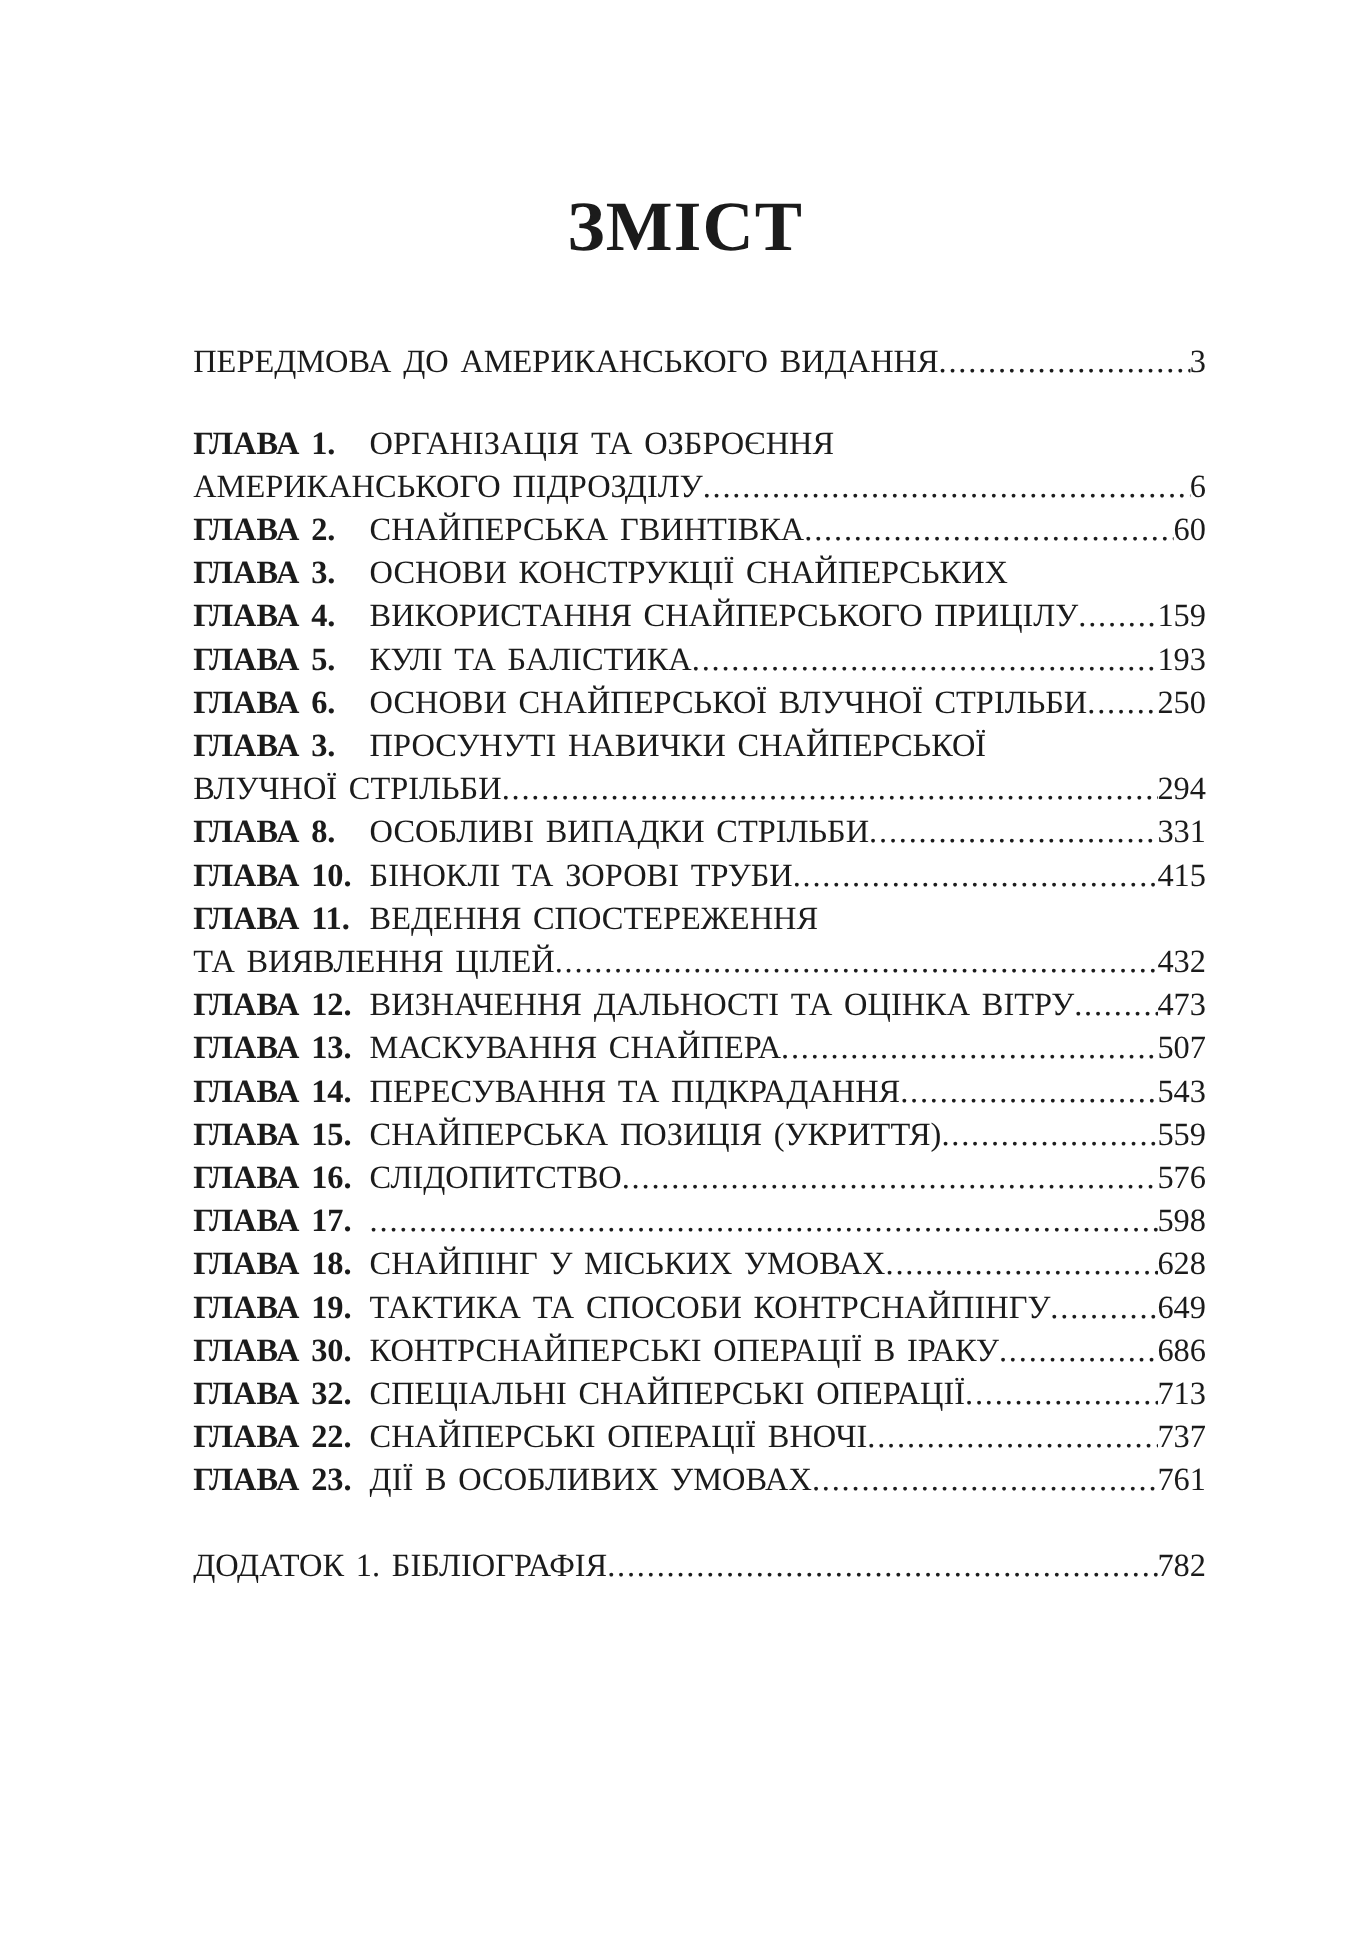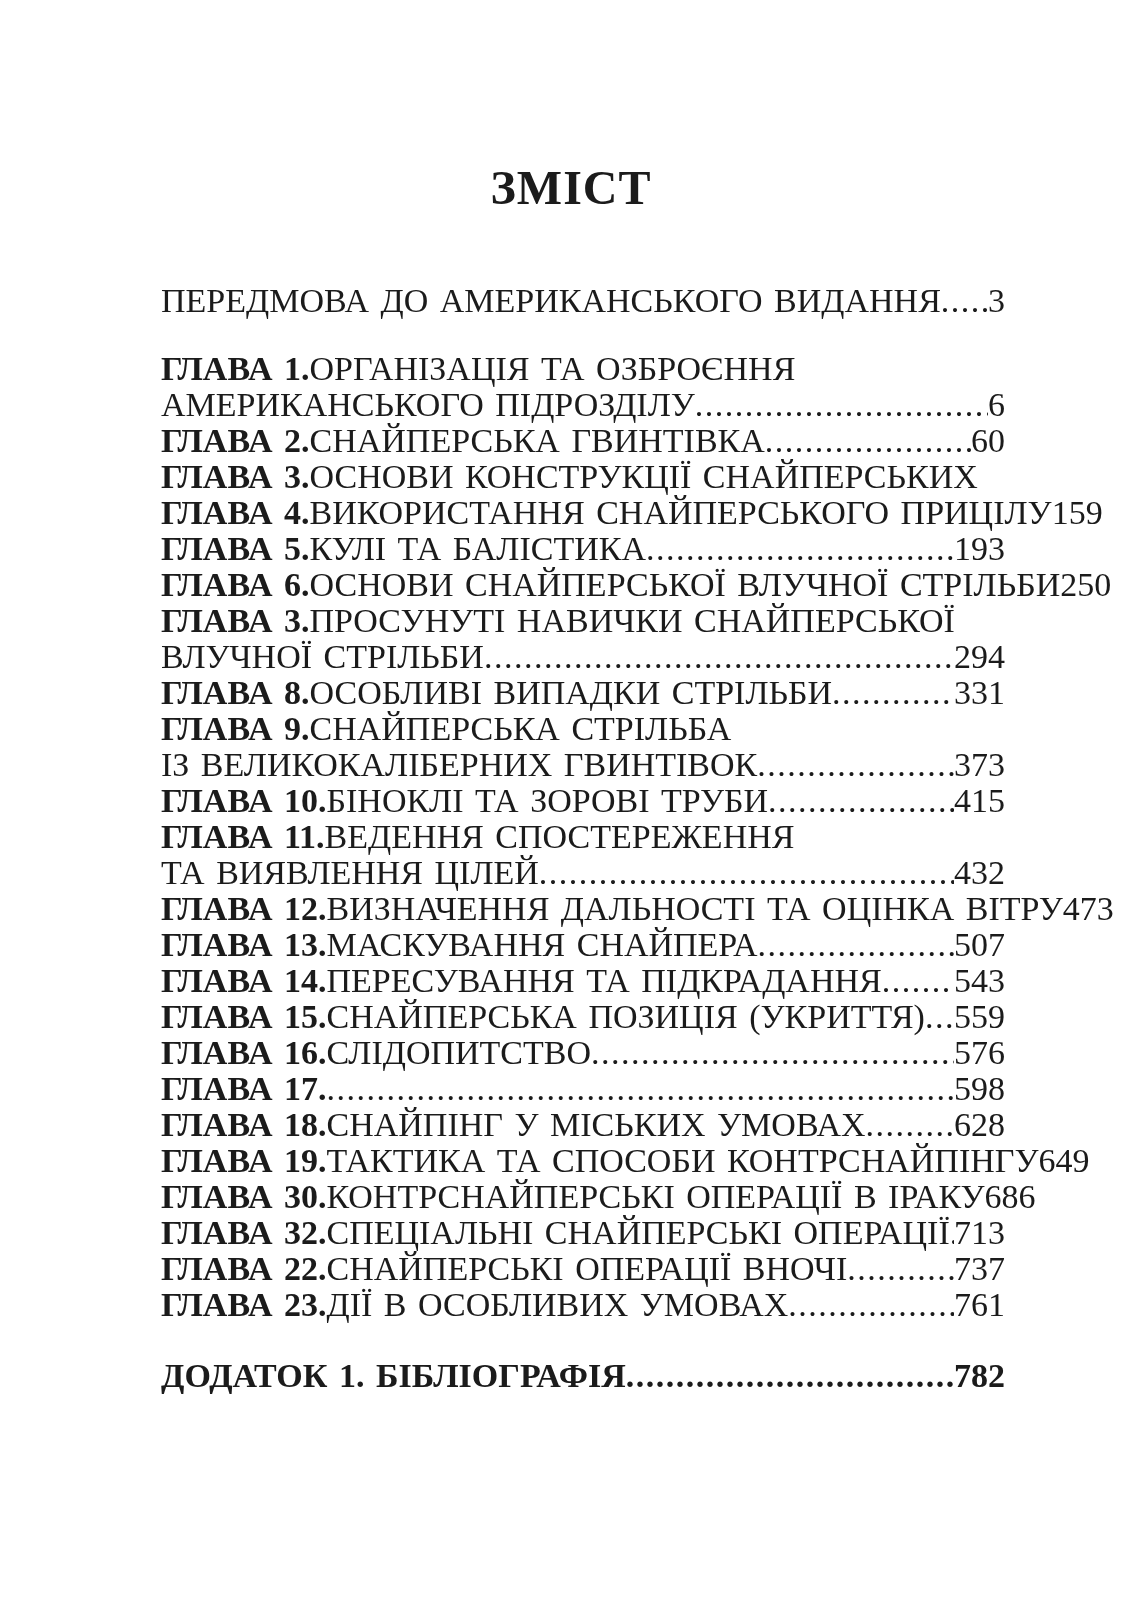--- a/index.html
+++ b/index.html
@@ -9,36 +9,36 @@
     height: 1615px;
     margin: 0 auto;
     background: #ffffff;
     color: #1b1b1b;
     font-family: "Liberation Serif", serif;
     box-sizing: border-box;
     padding: 162px 137px 0 161px;
     overflow: hidden;
   }
   .doc-title {
-    font-size: 48px;
+    font-size: 59px;
     font-weight: bold;
     line-height: 52px;
     text-align: center;
     letter-spacing: 1px;
     margin: 0 -137px 0 -161px;
   }
   .toc { margin-top: 69px; }
   .entry { margin: 0; }
   .entry[data-name="preface-entry"] { margin-bottom: 32px; }
-  .entry[data-name="appendix-entry"] { margin-top: 35px; font-weight: bold; }
+  .entry[data-name="appendix-entry"] { margin-top: 35px; }
   .toc-line {
     display: flex;
     align-items: baseline;
     line-height: 36px;
-    font-size: 34px;
+    font-size: 27px;
     word-spacing: 3px;
     white-space: nowrap;
   }
   .label {
     font-weight: bold;
     flex: 0 0 auto;
     min-width: 147px;
   }
   .text { flex: 0 0 auto; }
   .dots {
@@ -129,31 +129,20 @@
       <div class="entry" data-name="chapter-entry">
         <div class="toc-line" data-name="toc-line">
           <span class="label" data-name="chapter-label">ГЛАВА 8.</span>
           <span class="text" data-name="entry-title-text">ОСОБЛИВІ ВИПАДКИ СТРІЛЬБИ</span>
           <span class="dots" data-name="dot-leader"></span>
           <span class="pagenum" data-name="page-number">331</span>
         </div>
       </div>
       <div class="entry" data-name="chapter-entry">
         <div class="toc-line" data-name="toc-line">
-          <span class="label" data-name="chapter-label">ГЛАВА 9.</span>
-          <span class="text" data-name="entry-title-text">СНАЙПЕРСЬКА СТРІЛЬБА</span>
-        </div>
-        <div class="toc-line" data-name="toc-line">
-          <span class="text" data-name="entry-title-text">ІЗ ВЕЛИКОКАЛІБЕРНИХ ГВИНТІВОК</span>
-          <span class="dots" data-name="dot-leader"></span>
-          <span class="pagenum" data-name="page-number">373</span>
-        </div>
-      </div>
-      <div class="entry" data-name="chapter-entry">
-        <div class="toc-line" data-name="toc-line">
           <span class="label" data-name="chapter-label">ГЛАВА 10.</span>
           <span class="text" data-name="entry-title-text">БІНОКЛІ ТА ЗОРОВІ ТРУБИ</span>
           <span class="dots" data-name="dot-leader"></span>
           <span class="pagenum" data-name="page-number">415</span>
         </div>
       </div>
       <div class="entry" data-name="chapter-entry">
         <div class="toc-line" data-name="toc-line">
           <span class="label" data-name="chapter-label">ГЛАВА 11.</span>
           <span class="text" data-name="entry-title-text">ВЕДЕННЯ СПОСТЕРЕЖЕННЯ</span>

